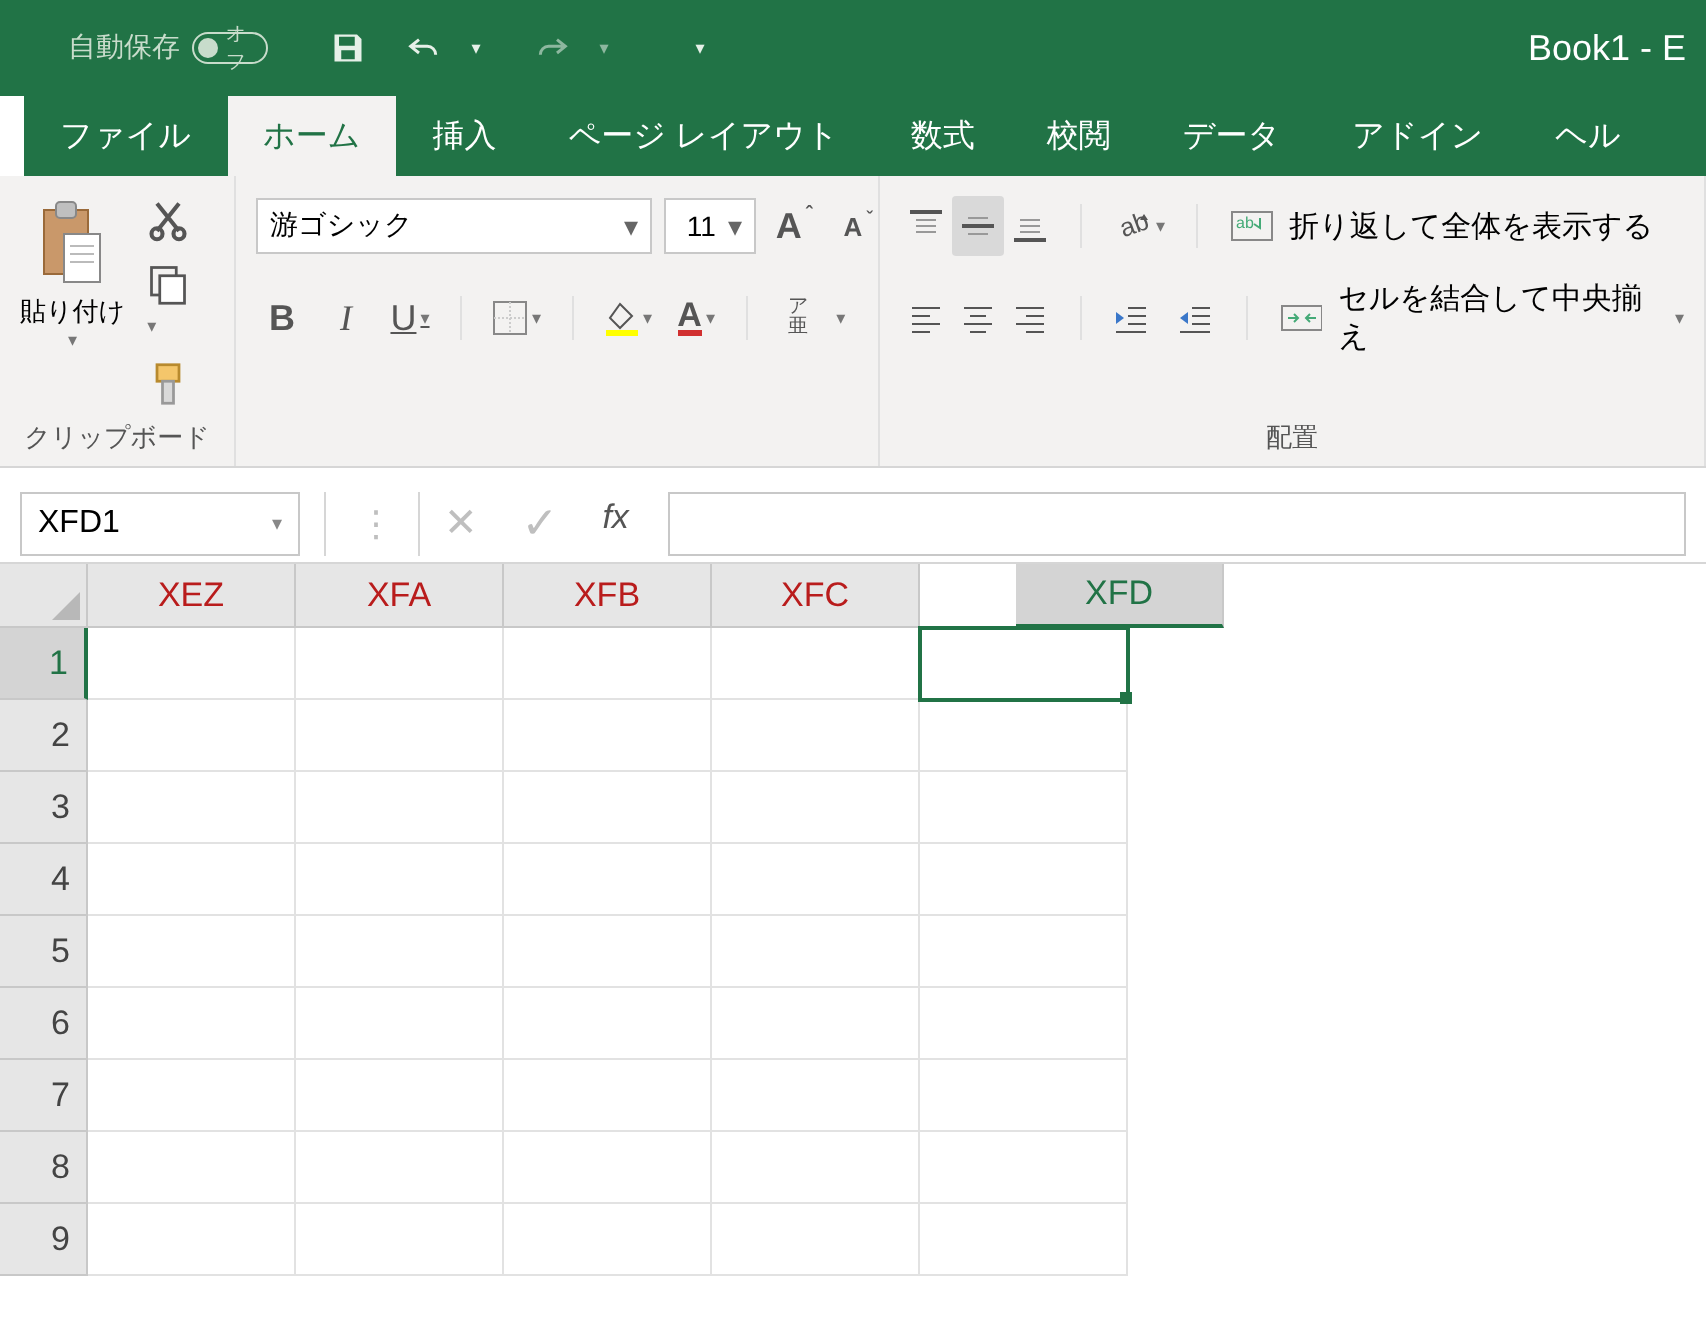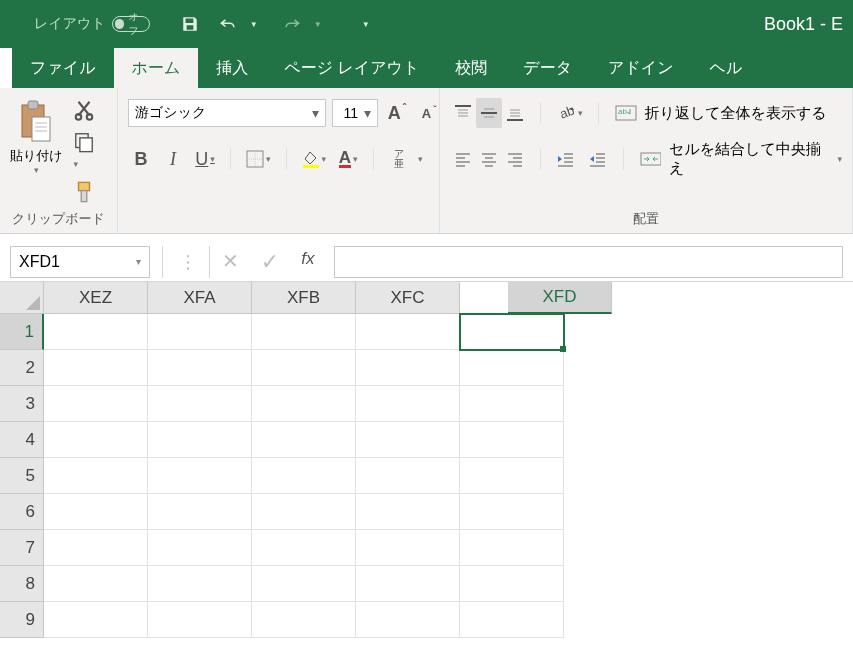--- a/index.html
+++ b/index.html
@@ -56,39 +56,39 @@
 .fsep { width:1px; height:32px; background:#d6d6d6; margin:0 12px; }
 .fbtns { display:flex; gap:22px; color:#bfbfbf; }
 .fbtn { cursor:pointer; }
 .finput { flex:1; height:32px; border:1px solid #c8c8c8; margin:0 10px 0 20px; padding:0 8px; font-size:15px; outline:none; }
 
 
 .grid { display:flex; }
 .corner { width:44px; height:32px; background:#e6e6e6; border-right:1px solid #c8c8c8; border-bottom:1px solid #c8c8c8; position:relative; }
 .corner::after { content:""; position:absolute; right:3px; bottom:3px; width:0; height:0; border-right:14px solid #b8b8b8; border-top:14px solid transparent; }
 .colheads { display:flex; }
-.colhead { height:32px; background:#e6e6e6; border-right:1px solid #c8c8c8; border-bottom:1px solid #c8c8c8; display:flex; align-items:center; justify-content:center; font-size:17px; color:#404040; cursor:pointer; }
+.colhead { height:32px; background:#e6e6e6; border-right:1px solid #c8c8c8; border-bottom:1px solid #c8c8c8; display:flex; align-items:center; justify-content:center; font-size:17px; color:#b91c1c; cursor:pointer; }
 .colhead.sel { background:#d4d4d4; color:#217346; border-bottom:2px solid #217346; }
 .rowheads { display:flex; flex-direction:column; }
 .rowhead { width:44px; background:#e6e6e6; border-right:1px solid #c8c8c8; border-bottom:1px solid #c8c8c8; display:flex; align-items:center; justify-content:flex-end; padding-right:8px; font-size:17px; color:#444; cursor:pointer; }
 .rowhead.sel { background:#d4d4d4; color:#217346; border-right:2px solid #217346; }
 .cells { display:flex; flex-direction:column; }
 .cellrow { display:flex; }
 .cell { border-right:1px solid #e2e2e2; border-bottom:1px solid #e2e2e2; background:#fff; cursor:cell; }
 .cell.active { outline:2px solid #217346; outline-offset:-1px; position:relative; }
 .cell.active::after { content:""; position:absolute; right:-3px; bottom:-3px; width:6px; height:6px; background:#217346; }
 
 svg { display:block; }
 </style>
 </head>
 <body>
 
 <div class="titlebar">
   <div class="autosave">
-    <span>レイアウト</span>
+    <span>自動保存</span>
     <span class="toggle">
       <span class="toggle-dot"></span>
       <span class="toggle-label">オフ</span>
     </span>
   </div>
   <div class="qat">
     <div class="qat-icon">
       <svg width="18" height="18" viewBox="0 0 16 16">
           <path fill="currentColor" d="M2 2h10l2 2v10H2V2zm2 1v4h7V3H4zm1 6v4h6V9H5z"></path>
         </svg>
@@ -108,20 +108,21 @@
     <div class="qat-icon" style="font-size:9px;margin-left:10px;">▾</div>
   </div>
   <div class="booktitle">Book1  -  E</div>
 </div>
 
 <div class="tabstrip" id="tabstrip">
     <div class="tab">ファイル</div>
     <div class="tab active">ホーム</div>
     <div class="tab">挿入</div>
     <div class="tab">ページ レイアウト</div>
+    <div class="tab">数式</div>
     <div class="tab">校閲</div>
     <div class="tab">データ</div>
     <div class="tab">アドイン</div>
     <div class="tab">ヘル</div>
   </div>
 
 <div class="ribbon">
 
   <div class="group" style="width:118px">
     <div class="group-body">

